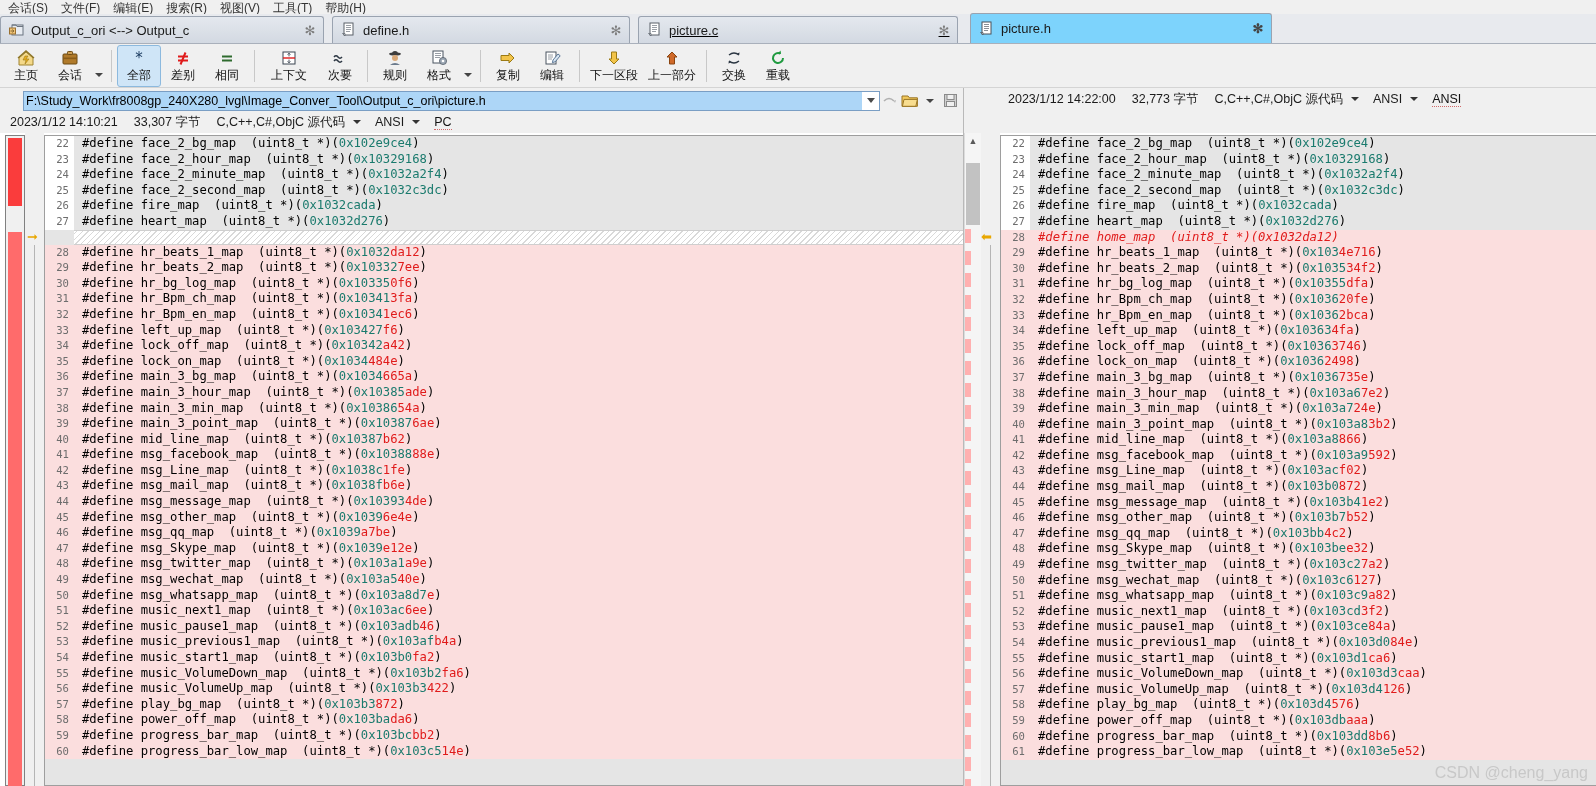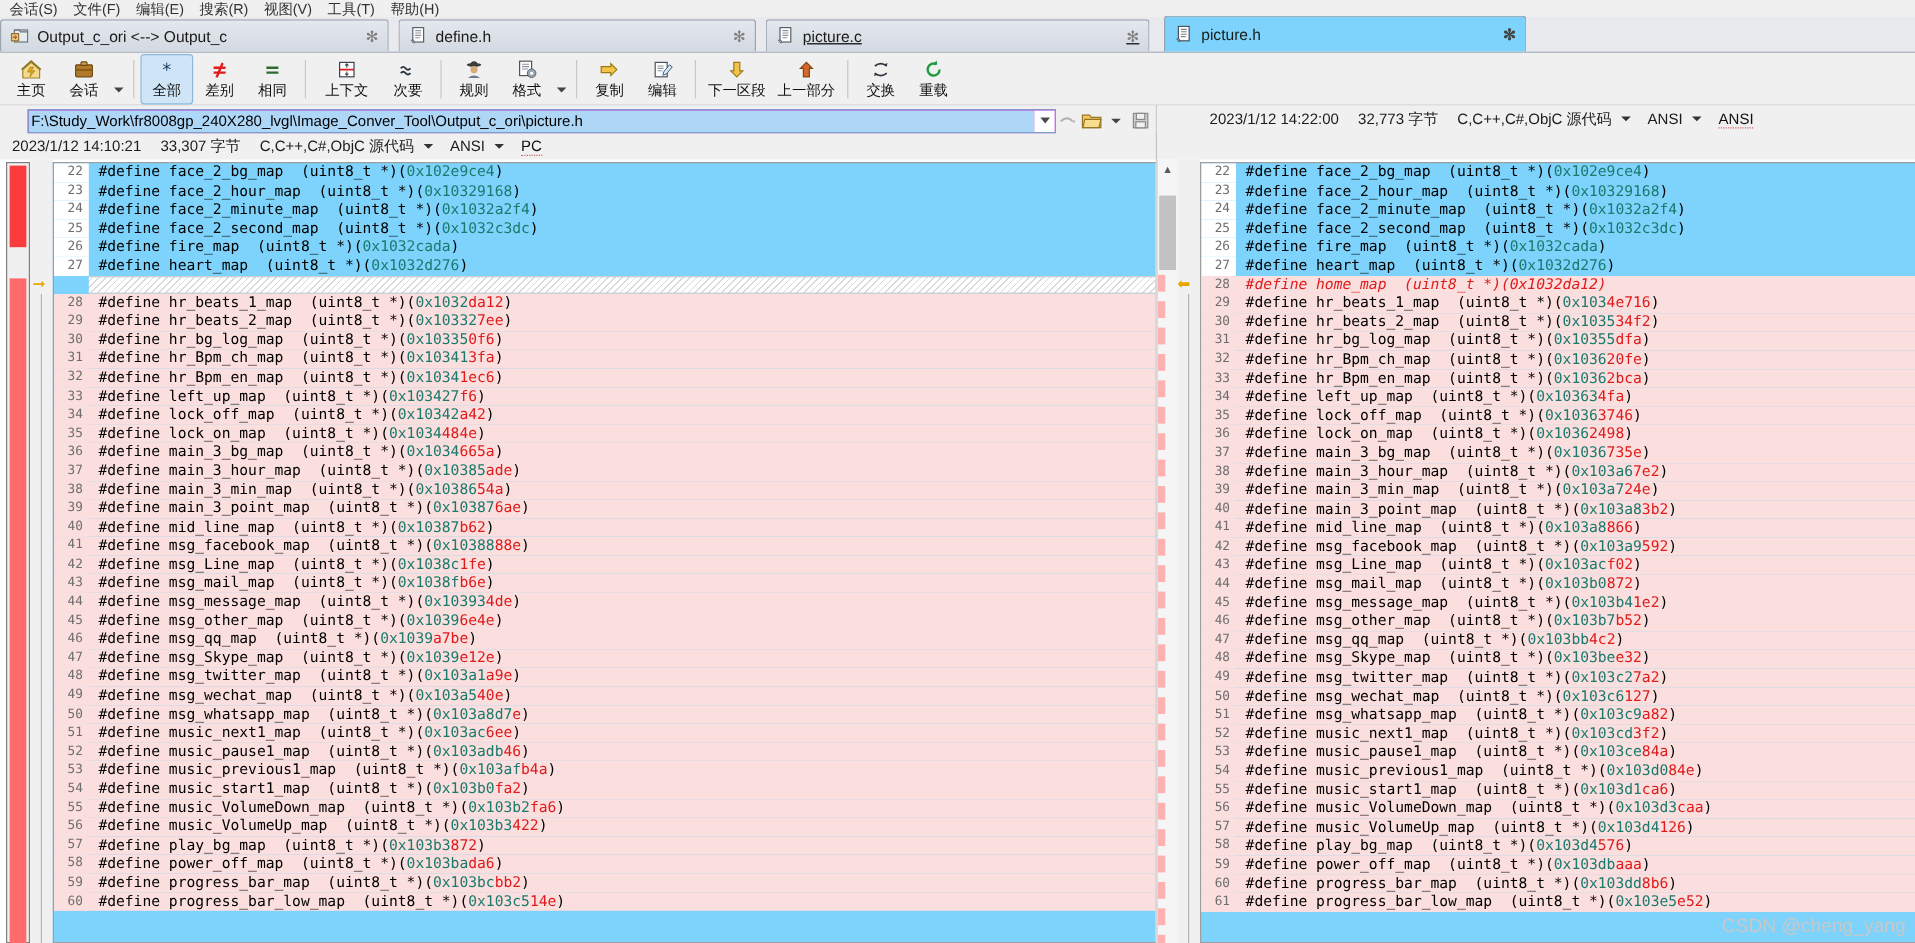--- a/index.html
+++ b/index.html
@@ -208,21 +208,21 @@
   }
   .markcol .vbar {
     position:absolute; left:9px; width:1px;
     background:#b5b5b5;
   }
 
   .codewrap {
     flex:1 1 auto;
     border:1px solid #9e9e9e;
     border-right:none;
-    background:#7dd3fc;
+    background:#e5e5e5;
     position:relative;
     overflow:hidden;
     margin-top:2px;
   }
   .codeinner { position:relative; }
   .hatch {
     height:15px;
     background:repeating-linear-gradient(
       -45deg,#ffffff 0 3px,#d9d9d9 3px 4px);
     border-top:1px solid #cfcfcf;

